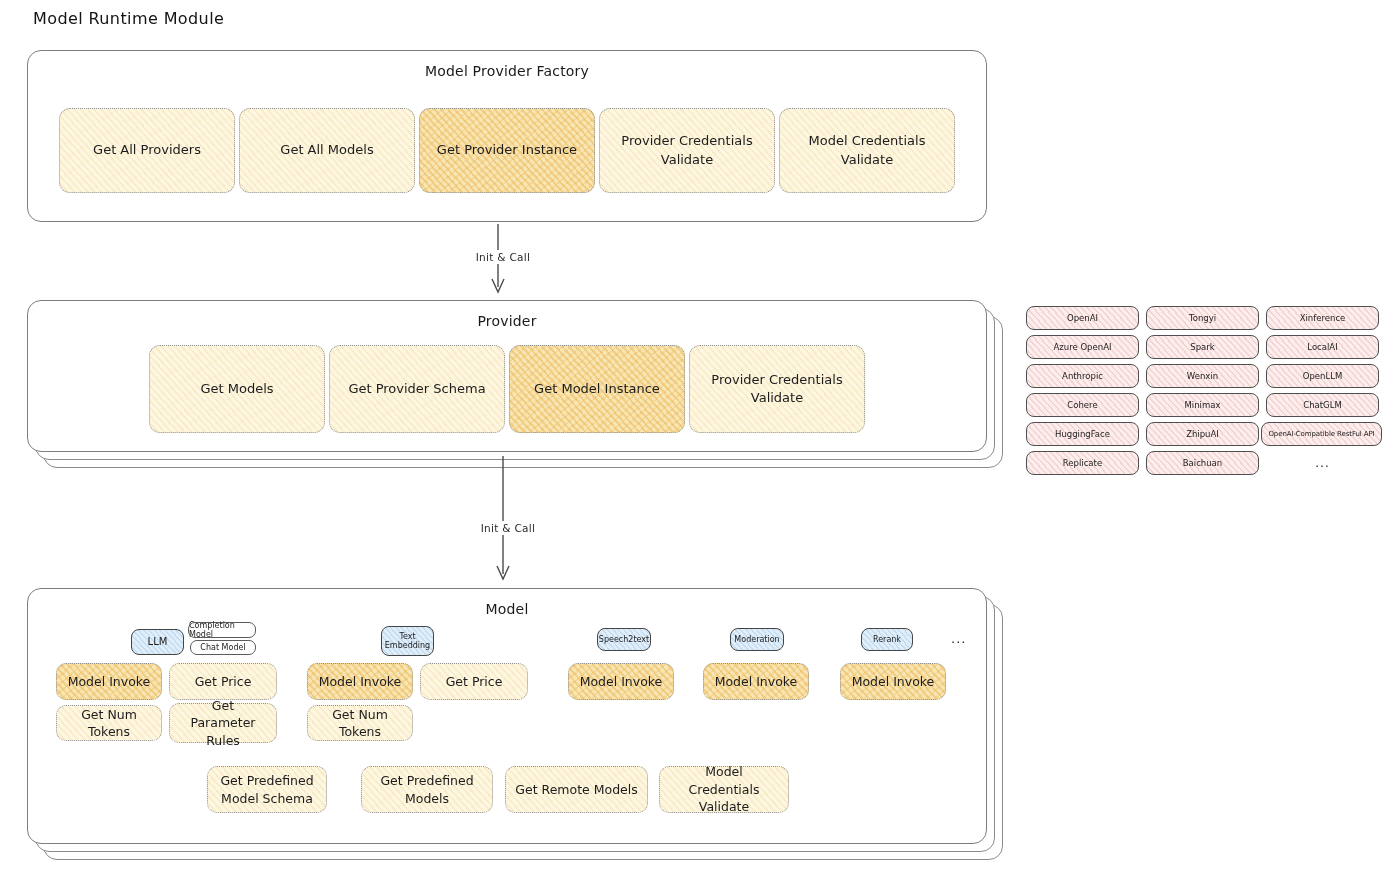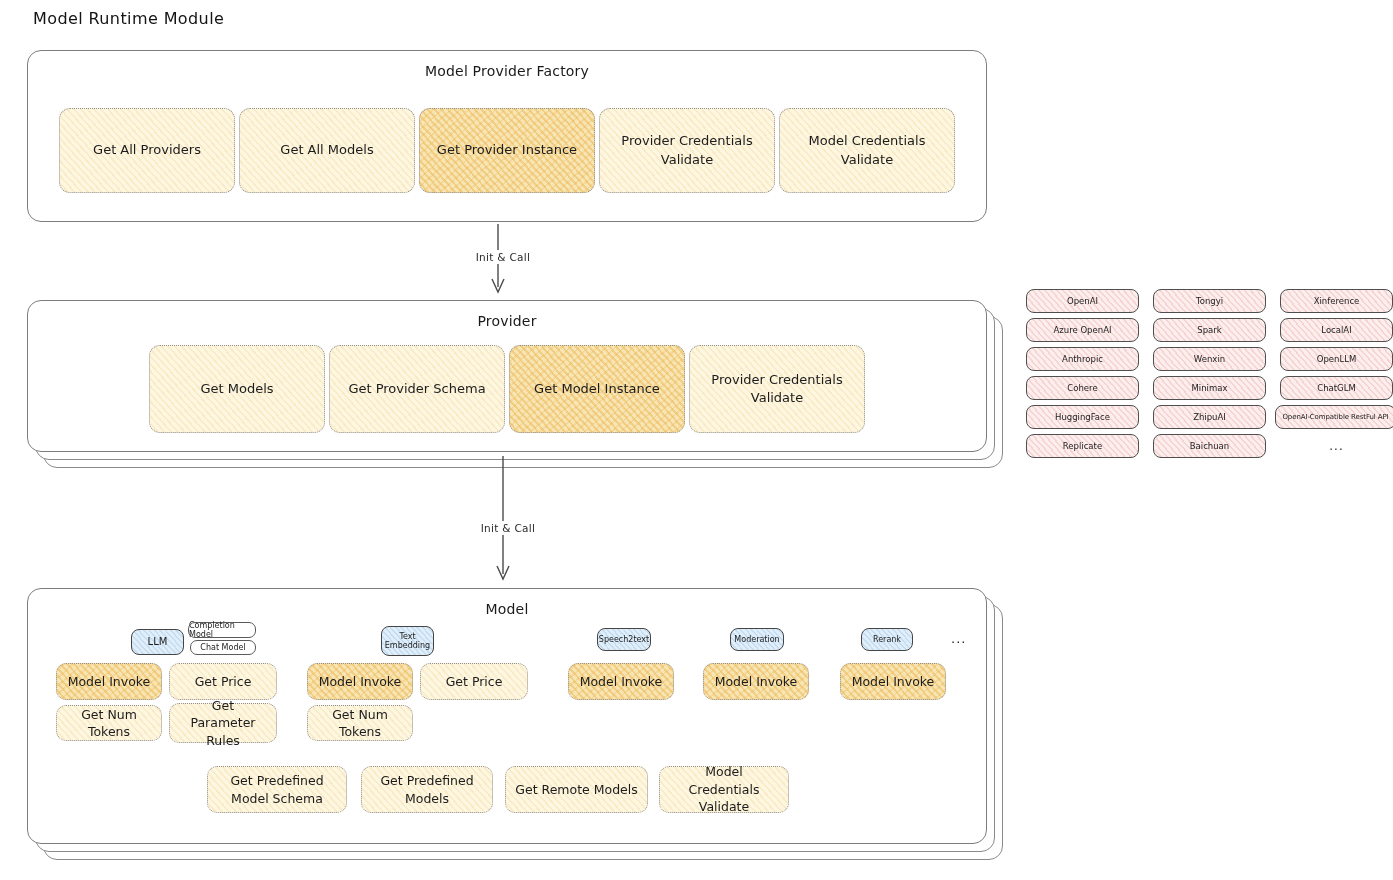--- a/index.html
+++ b/index.html
@@ -57,22 +57,22 @@
     position:absolute;border:1.3px solid #454545;border-radius:8px;box-sizing:border-box;
     display:flex;align-items:center;justify-content:center;text-align:center;
     font-size:8px;line-height:1.15;color:#222;padding:1px 3px;
   }
   .minitab{
     position:absolute;border:1.2px solid #5a5a5a;border-radius:7px;background:#fff;box-sizing:border-box;
     display:flex;align-items:center;justify-content:center;font-size:8px;color:#222;
   }
   
   .pillgrid{
-    position:absolute;left:1026px;top:289px;display:grid;
-    grid-template-columns:113px 113px 113px;grid-auto-rows:24px;gap:5px 14px;z-index:3;
+    position:absolute;left:1026px;top:306px;display:grid;
+    grid-template-columns:113px 113px 113px;grid-auto-rows:24px;gap:5px 7px;z-index:3;
   }
   .pill{
     border:1.3px solid #4f4f4f;border-radius:8px;box-sizing:border-box;
     display:flex;align-items:center;justify-content:center;text-align:center;
     font-size:8.5px;color:#222;overflow:hidden;
   }
   .pill.wide{width:121px;margin-left:-5px;font-size:7px;letter-spacing:-.1px;}
   .more-cell{display:flex;align-items:center;justify-content:center;font-size:12px;letter-spacing:1px;color:#222;}
   
   .arrow{position:absolute;z-index:3;}
@@ -167,19 +167,19 @@
     <div class="node hl mbtn" style="left:279px;top:74px;width:106px;height:37px;">Model Invoke</div>
     <div class="node cream mbtn" style="left:392px;top:74px;width:108px;height:37px;">Get Price</div>
     <div class="node cream mbtn" style="left:279px;top:116px;width:106px;height:36px;">Get Num Tokens</div>
 
     <div class="node hl mbtn" style="left:540px;top:74px;width:106px;height:37px;">Model Invoke</div>
 
     <div class="node hl mbtn" style="left:675px;top:74px;width:106px;height:37px;">Model Invoke</div>
 
     <div class="node hl mbtn" style="left:812px;top:74px;width:106px;height:37px;">Model Invoke</div>
 
-    <div class="node cream mbtn" style="left:179px;top:177px;width:140px;height:47px;">Get Predefined Model Schema</div>
+    <div class="node cream mbtn" style="left:179px;top:177px;width:120px;height:47px;">Get Predefined Model Schema</div>
     <div class="node cream mbtn" style="left:333px;top:177px;width:132px;height:47px;">Get Predefined Models</div>
     <div class="node cream mbtn" style="left:477px;top:177px;width:143px;height:47px;">Get Remote Models</div>
     <div class="node cream mbtn" style="left:631px;top:177px;width:130px;height:47px;">Model Credentials Validate</div>
   </div>
 
 </div>
 
 </body></html>

